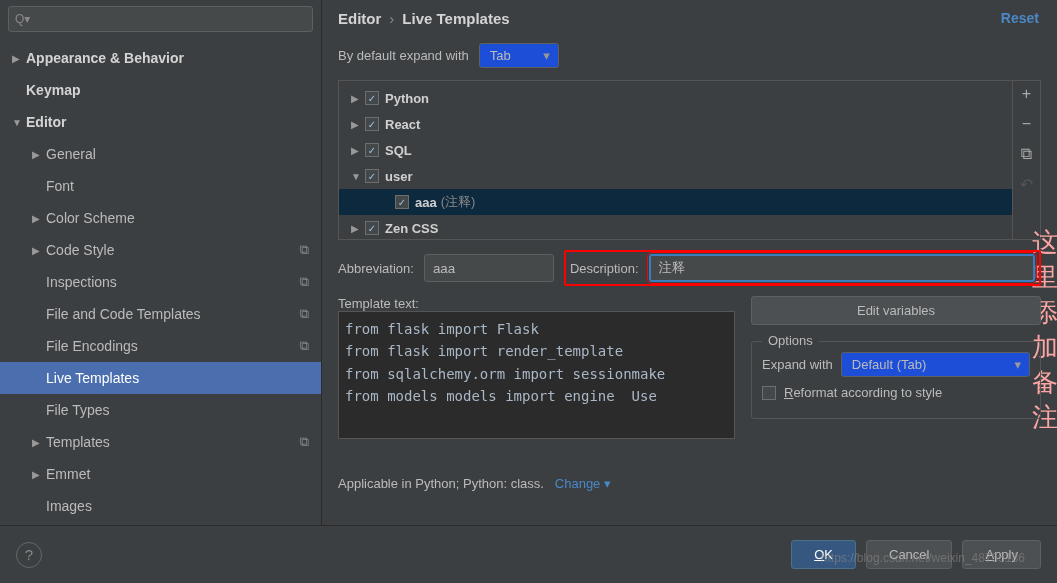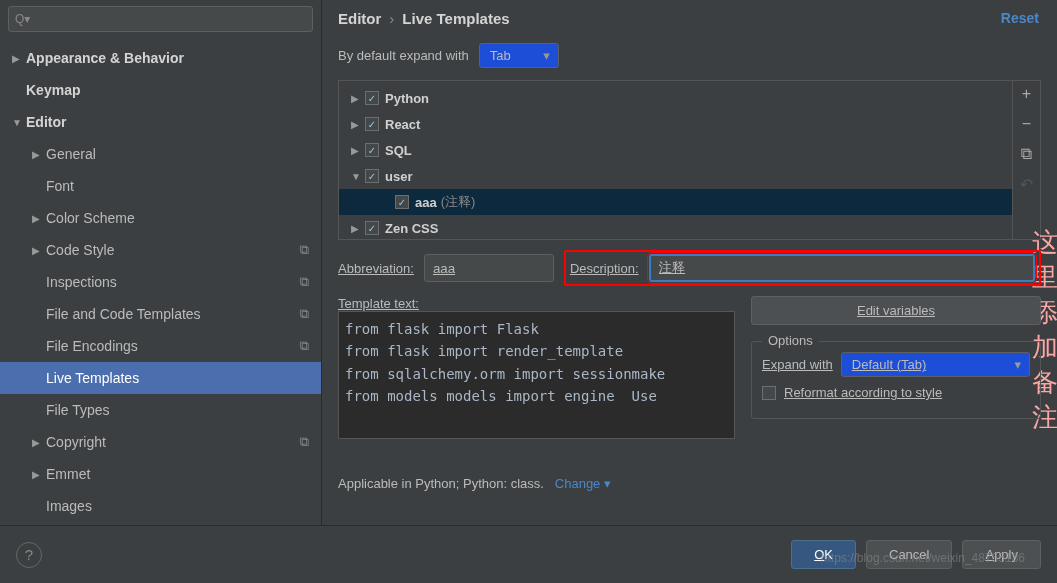--- a/index.html
+++ b/index.html
@@ -32,21 +32,21 @@
 .tpl-item .cb { width: 14px; height: 14px; background: #43494a; border: 1px solid #6e6e6e; margin-right: 6px; display: inline-flex; align-items: center; justify-content: center; font-size: 10px; color: #a0c0e0; }
 .tpl-item .name { font-weight: bold; color: #d0d0d0; }
 .tpl-item.child { padding-left: 56px; }
 .tpl-item.selected { background: #0d293e; }
 .tpl-item .desc { color: #888; margin-left: 4px; font-weight: normal; }
 .templates-toolbar { width: 28px; background: #3c3f41; border-left: 1px solid #555; display: flex; flex-direction: column; align-items: center; padding-top: 4px; gap: 10px; }
 .tb-btn { width: 20px; height: 20px; color: #aaa; font-size: 16px; cursor: pointer; text-align: center; }
 .tb-btn.disabled { color: #555; }
 .annotation { position: absolute; color: #fca5a5; font-size: 26px; font-family: SimSun, serif; }
 .annotation.text { top: 225px; left: 710px; }
-.detail-area { padding: 10px 16px; display: flex; flex-direction: column; gap: 10px; position: relative; text-decoration: underline; }
+.detail-area { padding: 10px 16px; display: flex; flex-direction: column; gap: 10px; position: relative; }
 .row { display: flex; align-items: center; gap: 10px; }
 .text-input { background: #45494a; border: 1px solid #5e6060; border-radius: 3px; padding: 4px 8px; color: #bbb; height: 28px; }
 .abbrev-input { width: 130px; }
 .desc-input { flex: 1; border: 2px solid #3b7bbf; background: #45494a; outline: 1px solid #ff0000; outline-offset: 1px; }
 .desc-wrap { display: flex; align-items: center; gap: 10px; flex: 1; border: 2px solid #ff0000; padding: 2px 4px; border-radius: 2px; }
 .lower { display: flex; gap: 16px; }
 .template-text-col { flex: 1; }
 .template-textarea { width: 100%; height: 128px; background: #2b2b2b; border: 1px solid #555; color: #a9b7c6; font-family: "Consolas", monospace; font-size: 14px; padding: 6px; resize: none; white-space: pre; overflow: hidden; line-height: 1.6; }
 .options-col { width: 290px; display: flex; flex-direction: column; gap: 10px; }
 .edit-vars-btn { background: #4c5052; border: 1px solid #5e6060; border-radius: 3px; padding: 6px; text-align: center; cursor: pointer; color: #bbb; }
@@ -120,21 +120,21 @@
         <div class="tree-item selected indent-1">
           <span class="arrow"></span>
           <span class="label">Live Templates</span>
         </div>
         <div class="tree-item indent-1">
           <span class="arrow"></span>
           <span class="label">File Types</span>
         </div>
         <div class="tree-item indent-1">
           <span class="arrow">▶</span>
-          <span class="label">Copyright</span>
+          <span class="label">Templates</span>
           <span class="copy-icon">⧉</span>
         </div>
         <div class="tree-item indent-1">
           <span class="arrow">▶</span>
           <span class="label">Emmet</span>
         </div>
         <div class="tree-item indent-1">
           <span class="arrow"></span>
           <span class="label">Images</span>
         </div>

